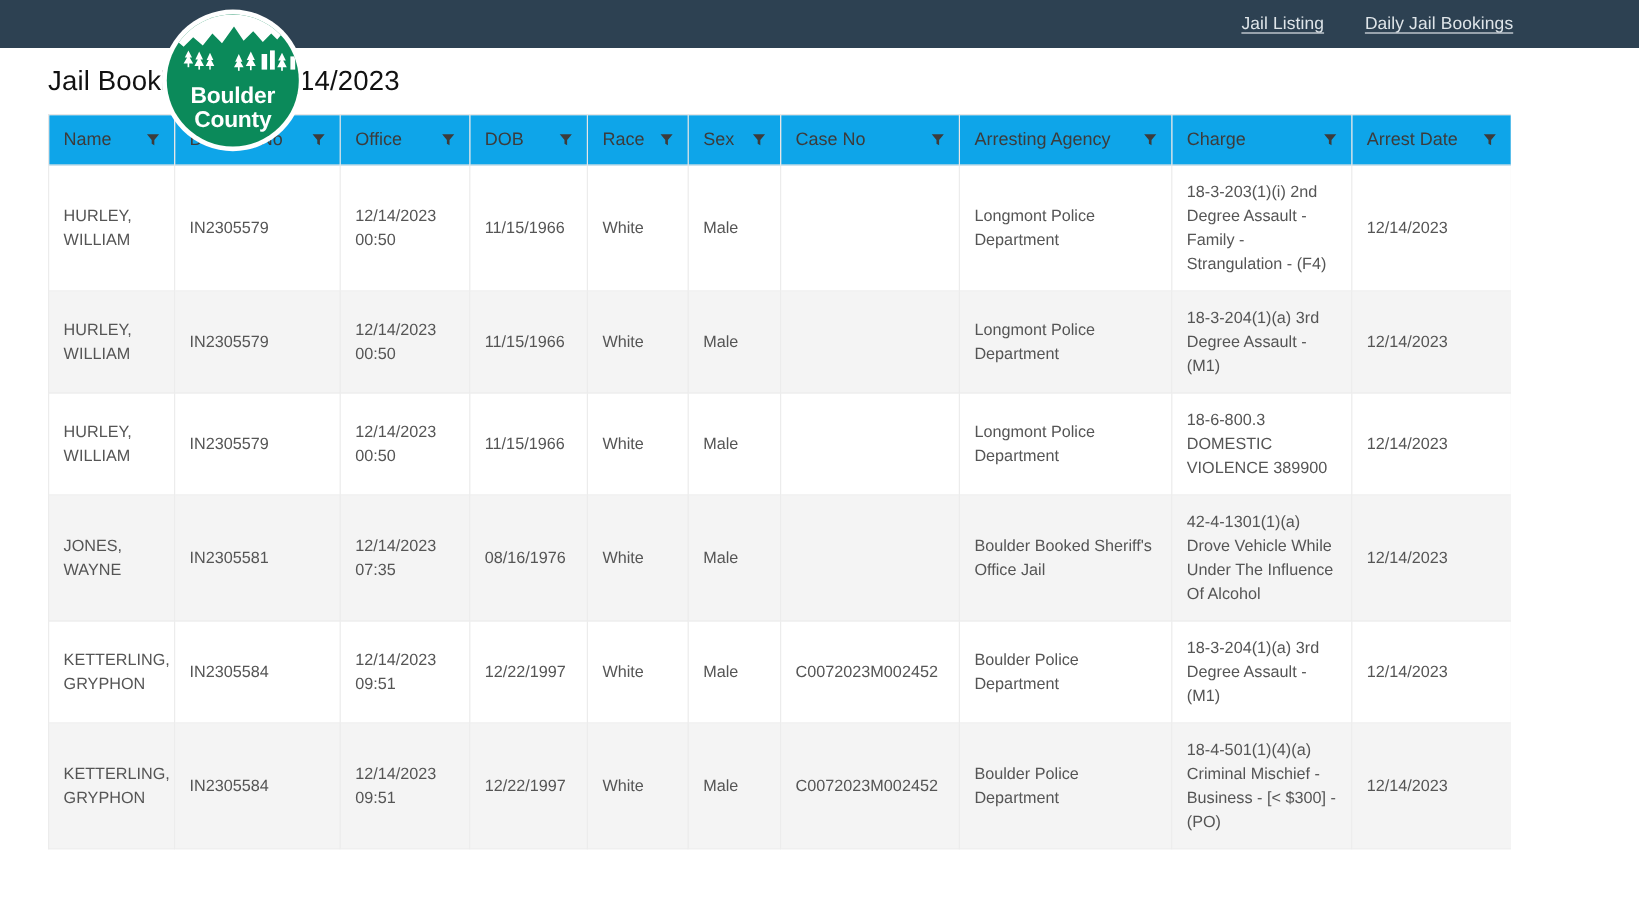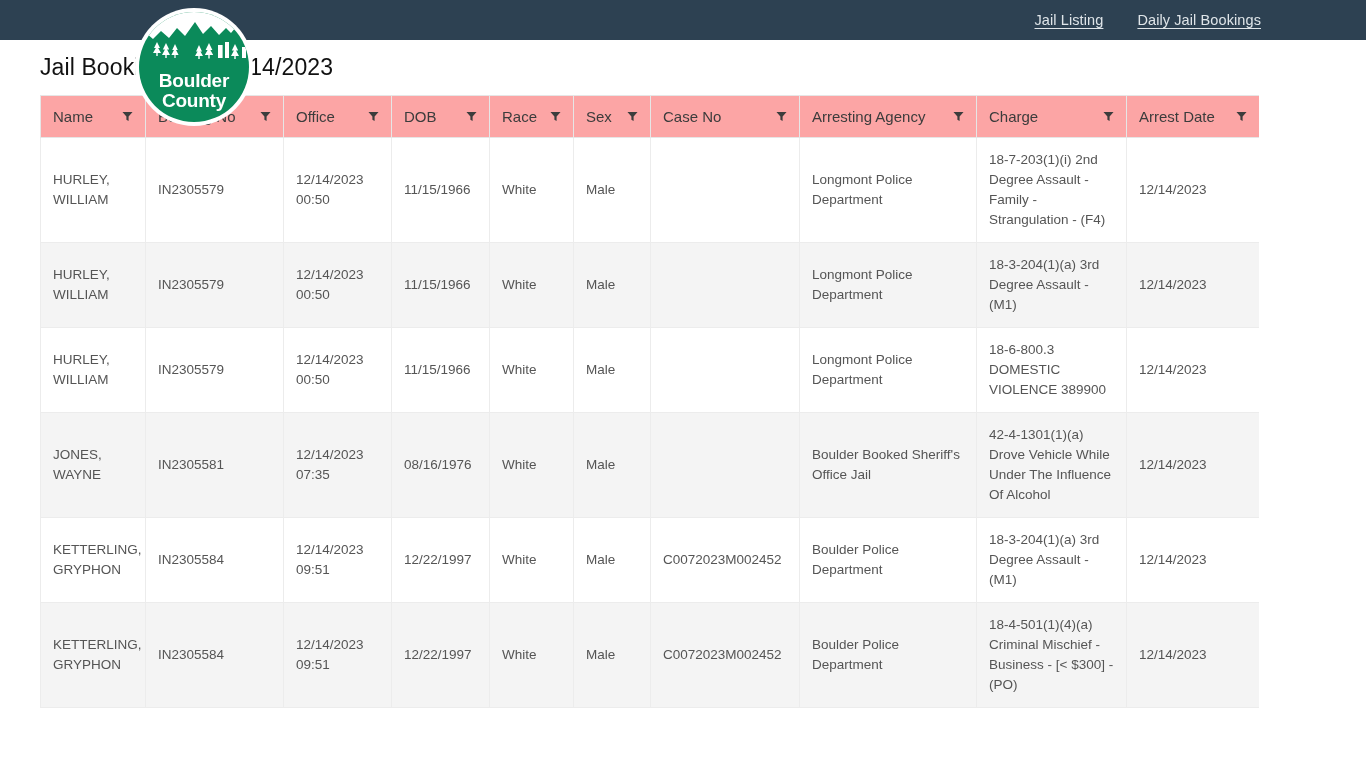--- a/index.html
+++ b/index.html
@@ -106,21 +106,21 @@
     color: #4a4a4a;
   }
   table.bookings th {
     font-weight: normal;
     font-size: 15px;
     color: #3c3c3c;
     text-align: left;
     padding: 10px 12px;
     height: 42px;
     border: 1px solid #e6e6e6;
-    background: #fca5a5;
+    background: #0ea5e9;
     vertical-align: middle;
     white-space: nowrap;
   }
   .th-inner {
     display: flex;
     align-items: center;
     justify-content: space-between;
     gap: 6px;
   }
   .filter-icon {
@@ -293,21 +293,21 @@
       <tbody id="table-body">
           <tr>
             <td>HURLEY, WILLIAM</td>
             <td>IN2305579</td>
             <td>12/14/2023 00:50</td>
             <td>11/15/1966</td>
             <td>White</td>
             <td>Male</td>
             <td></td>
             <td>Longmont Police Department</td>
-            <td>18-7-203(1)(i) 2nd Degree Assault - Family - Strangulation - (F4)</td>
+            <td>18-3-203(1)(i) 2nd Degree Assault - Family - Strangulation - (F4)</td>
             <td>12/14/2023</td>
           </tr>
           <tr>
             <td>HURLEY, WILLIAM</td>
             <td>IN2305579</td>
             <td>12/14/2023 00:50</td>
             <td>11/15/1966</td>
             <td>White</td>
             <td>Male</td>
             <td></td>

